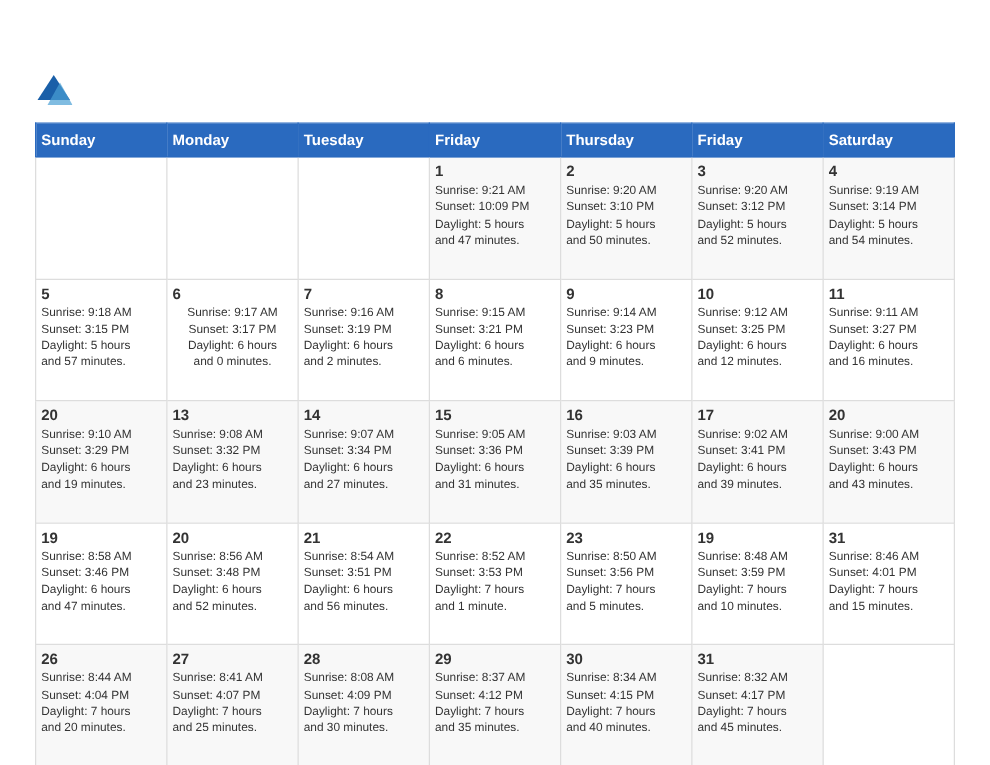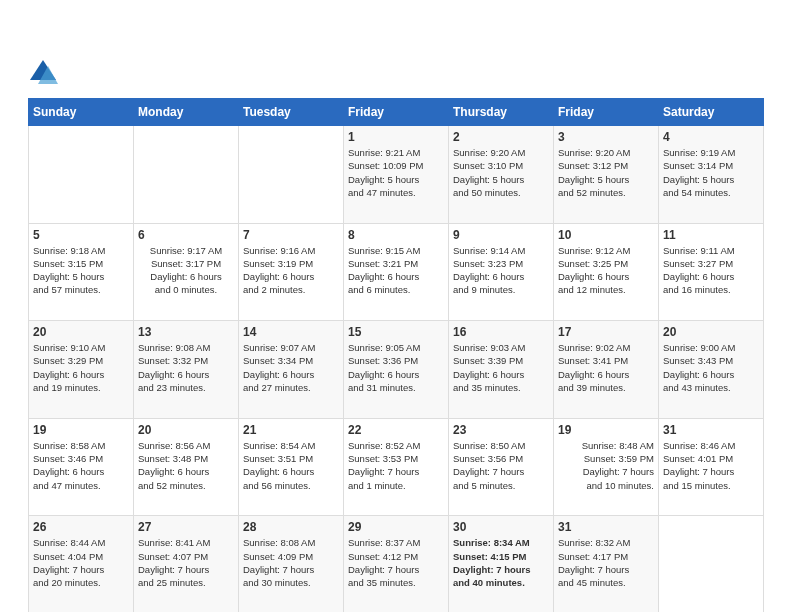--- a/index.html
+++ b/index.html
@@ -306,21 +306,21 @@
           </td>
           <td>
             <span class="day-num">23</span>
             <div class="day-info" style="white-space: pre-line;">Sunrise: 8:50 AM
 Sunset: 3:56 PM
 Daylight: 7 hours
 and 5 minutes.</div>
           </td>
           <td>
             <span class="day-num">19</span>
-            <div class="day-info" style="white-space: pre-line; text-align: right;">Sunrise: 8:48 AM
+            <div class="day-info" style="white-space: pre-line;">Sunrise: 8:48 AM
 Sunset: 3:59 PM
 Daylight: 7 hours
 and 10 minutes.</div>
           </td>
           <td>
             <span class="day-num">31</span>
             <div class="day-info" style="white-space: pre-line;">Sunrise: 8:46 AM
 Sunset: 4:01 PM
 Daylight: 7 hours
 and 15 minutes.</div>
@@ -350,21 +350,21 @@
           </td>
           <td>
             <span class="day-num">29</span>
             <div class="day-info" style="white-space: pre-line;">Sunrise: 8:37 AM
 Sunset: 4:12 PM
 Daylight: 7 hours
 and 35 minutes.</div>
           </td>
           <td>
             <span class="day-num">30</span>
-            <div class="day-info" style="white-space: pre-line; font-weight: bold;">Sunrise: 8:34 AM
+            <div class="day-info" style="white-space: pre-line;">Sunrise: 8:34 AM
 Sunset: 4:15 PM
 Daylight: 7 hours
 and 40 minutes.</div>
           </td>
           <td>
             <span class="day-num">31</span>
             <div class="day-info" style="white-space: pre-line;">Sunrise: 8:32 AM
 Sunset: 4:17 PM
 Daylight: 7 hours
 and 45 minutes.</div>

